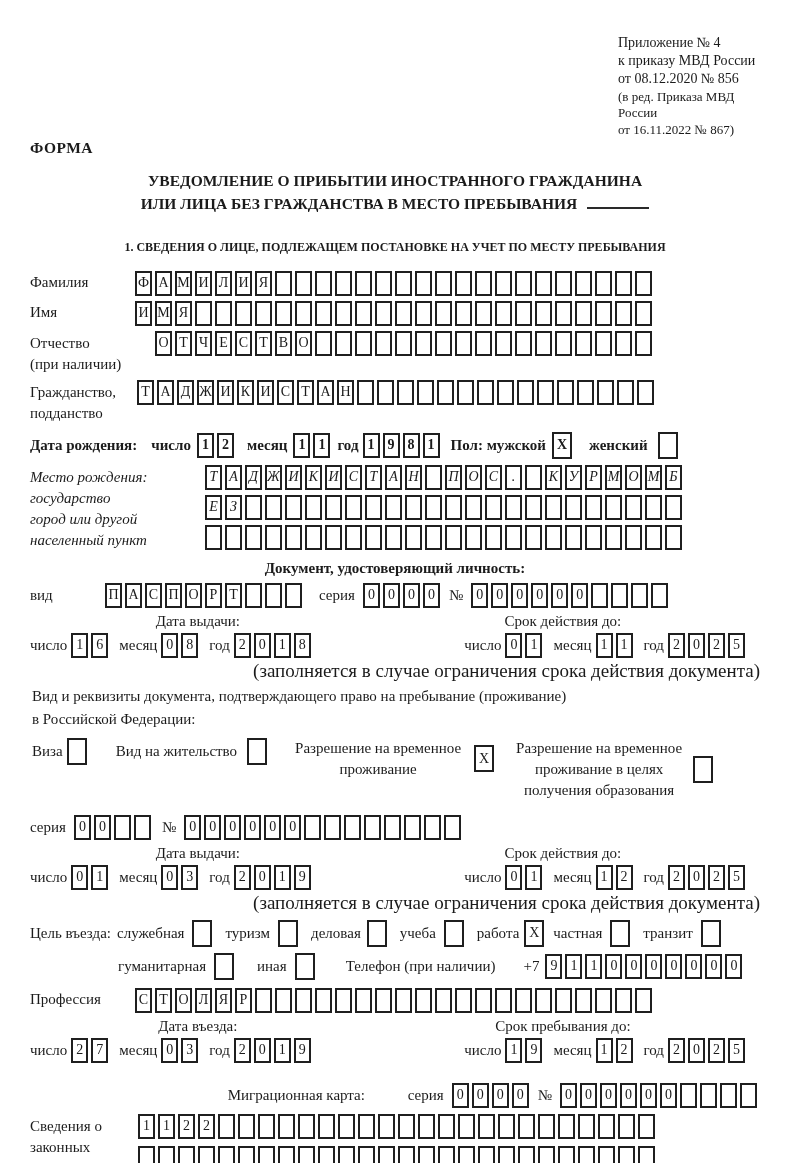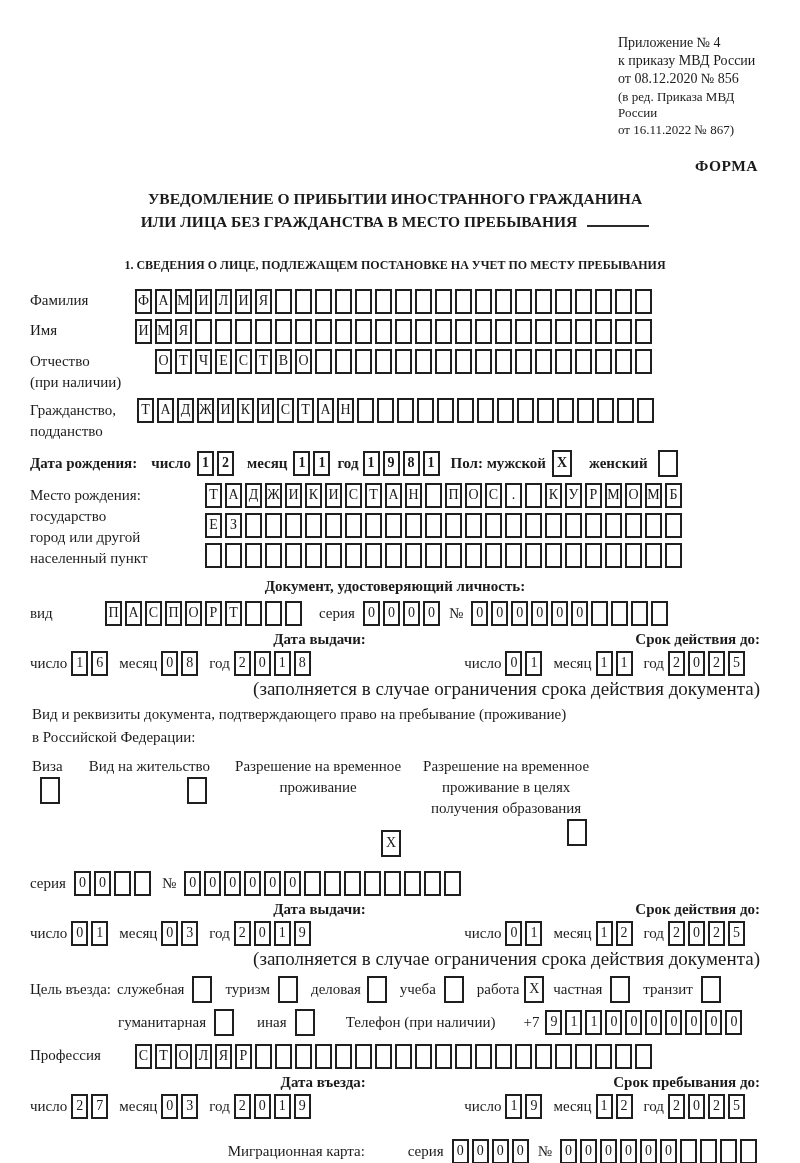--- a/index.html
+++ b/index.html
@@ -7,21 +7,21 @@
   body {
     width: 800px; height: 1163px;
     font-family: "Liberation Serif", "DejaVu Serif", serif;
     color: #1b1b1b; font-size: 15px;
   }
   .page { width: 800px; height: 1163px; padding: 34px 40px 10px 30px; overflow: hidden; }
 
   
   .appendix { margin-left: 588px; font-size: 14px; line-height: 1.3; }
   .appendix .small { font-size: 13px; }
-  .forma { text-align: right; font-weight: bold; font-size: 15.5px; letter-spacing: .5px; margin-top: 18px; padding-right: 2px; }
+  .forma { text-align: left; font-weight: bold; font-size: 15.5px; letter-spacing: .5px; padding-right: 2px; }
 
   .title { text-align: center; font-weight: bold; font-size: 15.5px; line-height: 1.5; margin-top: 12px; }
   .underline-blank { display: inline-block; width: 62px; border-bottom: 2px solid #2a2a2a; height: 14px; margin-left: 10px; }
 
   .section-heading { text-align: center; font-weight: bold; font-size: 12px; margin-top: 24px; margin-bottom: 16px; }
 
   
   .cellgroup { display: inline-flex; flex: none; }
   .cell {
     display: inline-flex; flex: none; justify-content: center; align-items: center;
@@ -37,34 +37,34 @@
   .lbl.w107 { width: 107px; }
   .multiline { line-height: 21px; padding-top: 2px; }
 
   .inline-row { display: flex; align-items: center; margin-bottom: 5px; }
   .inline-row > span { flex: none; }
   .gap4 { width: 4px; } .gap6 { width: 6px; } .gap8 { width: 8px; }
   .gap10 { width: 10px; } .gap14 { width: 14px; } .gap20 { width: 20px; } .gap28 { width: 28px; }
 
   
   .dates-heads { display: flex; margin-top: 4px; }
-  .dates-heads .dh { font-weight: bold; text-align: right; }
+  .dates-heads .dh { font-weight: normal; }
   .dh-left { width: 46%; text-align: center; }
   .dh-right { width: 54%; text-align: center; }
   .dates-row { display: flex; align-items: center; justify-content: space-between; padding-right: 4px; margin-top: 3px; }
   .dg { display: inline-flex; align-items: center; }
   .dg .t { margin-right: 4px; }
   .dg .cellgroup { margin-right: 8px; }
   .fill-note { text-align: right; font-size: 19px; margin-top: 2px; margin-bottom: 6px; }
 
   .plain-line { margin: 6px 0 2px 2px; }
 
   
   .permits { display: flex; align-items: flex-start; margin: 10px 0 14px 2px; }
-  .permit { display: flex; align-items: flex-end; flex-direction: column; }
+  .permit { display: flex; align-items: center; }
   .permit .ptext { text-align: center; line-height: 21px; }
   .permit .cb { margin-left: 10px; }
 
   .opt { display: inline-flex; align-items: center; }
   .opt .cb { margin-left: 8px; }
 
   .center-bold { text-align: center; font-weight: bold; margin: 6px 0 6px 0; }
 </style>
 </head>
 <body>
@@ -252,21 +252,21 @@
         <span class="cell">X</span>
       </span>
       <span class="gap14"></span>
     <span>женский</span>
       <span class="gap10"></span>
     <span class="cellgroup cb">
         <span class="cell"></span>
       </span>
   </div>
 
-  <div class="box-row" style="margin-top:6px;">
+  <div class="box-row" style="margin-top:6px;font-style:italic;">
     <span class="lbl multiline" style="width:175px;">
       <div>Место рождения:</div>
       <div>государство</div>
       <div>город или другой</div>
       <div>населенный пункт</div>
     </span>
     <span>
       <div class="cellgroup" style="margin-bottom:5px;">
           <span class="cell">Т</span>
           <span class="cell">А</span>
@@ -445,21 +445,21 @@
       <span class="cellgroup cb" style="margin-left:4px;">
           <span class="cell"></span>
         </span>
     </span>
     <span class="permit" style="margin-left:26px;">
       <span class="ptext">Вид на жительство</span>
       <span class="cellgroup cb">
           <span class="cell"></span>
         </span>
     </span>
-    <span class="permit" style="margin-left:22px;gap:32px;">
+    <span class="permit" style="margin-left:22px;">
       <span class="ptext" style="width:172px;">Разрешение на временное проживание</span>
       <span class="cellgroup cb">
           <span class="cell">X</span>
         </span>
     </span>
     <span class="permit" style="margin-left:18px;">
       <span class="ptext" style="width:168px;">Разрешение на временное проживание в целях получения образования</span>
       <span class="cellgroup cb">
           <span class="cell"></span>
         </span>

